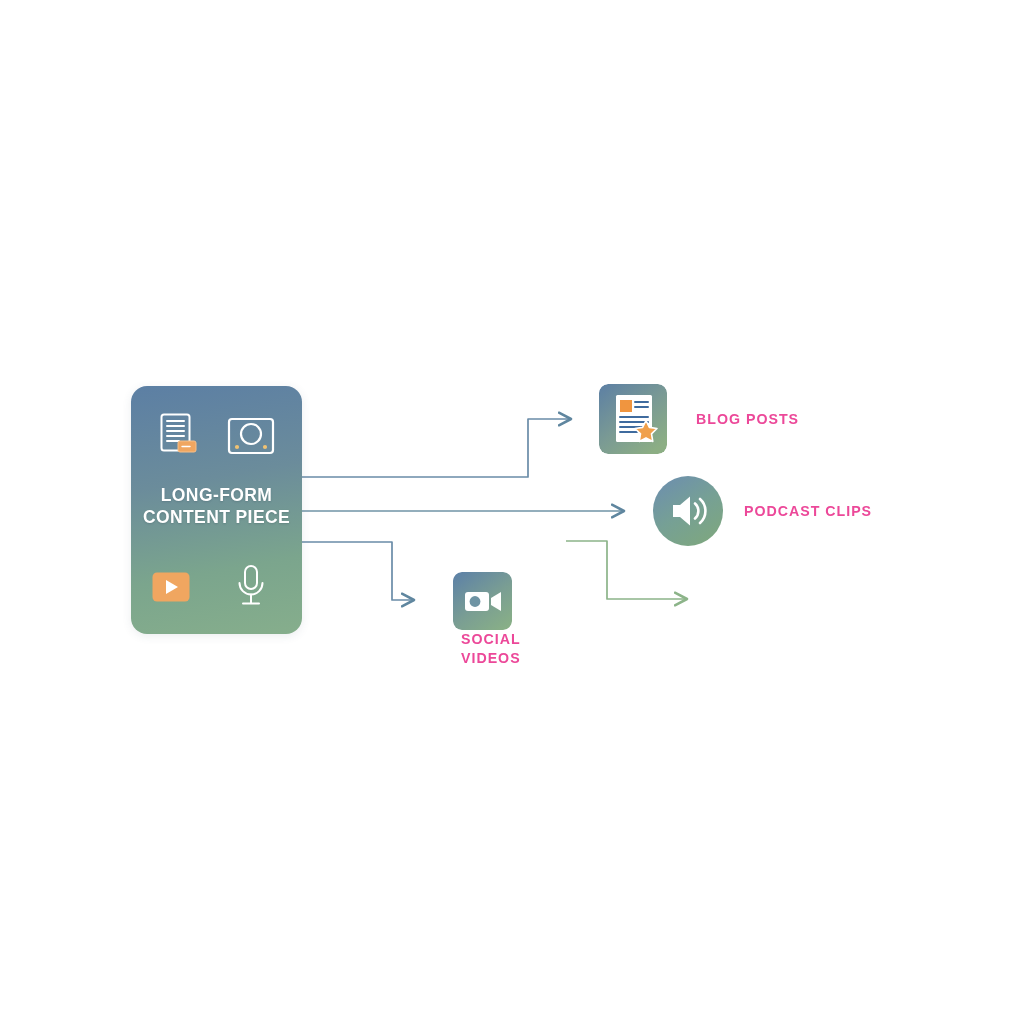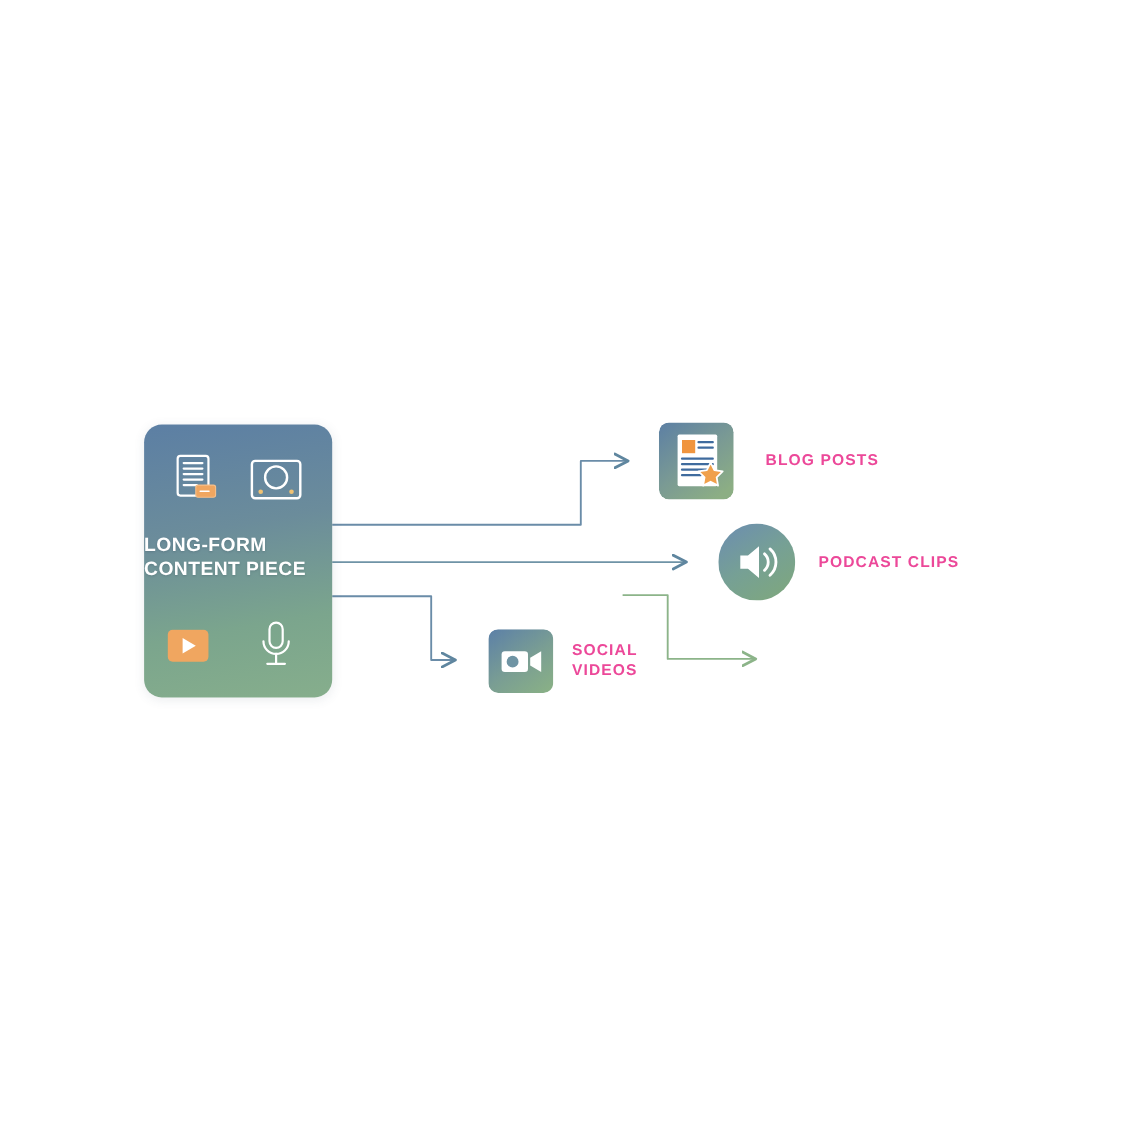--- a/index.html
+++ b/index.html
@@ -64,21 +64,21 @@
     position: absolute;
     left: 103px;
     top: 0px;
   }
 
   .card-title {
     position: absolute;
     top: 98px;
     left: 0;
     width: 100%;
-    text-align: left;
+    text-align: center;
     color: #ffffff;
     font-size: 17.5px;
     font-weight: bold;
     line-height: 22px;
     letter-spacing: 0.4px;
     text-shadow: 0 1px 2px rgba(40, 60, 75, 0.22);
   }
 
   
   .node {
@@ -98,21 +98,21 @@
     line-height: 19px;
     white-space: pre-line;
   }
 
   #node-blog       { left: 599px; top: 384px; }
   #node-blog .node-label      { margin-left: 29px; }
 
   #node-podcast    { left: 653px; top: 476px; }
   #node-podcast .node-label   { margin-left: 21px; text-align: center; }
 
-  #node-social     { left: 444px; top: 572px; }
+  #node-social     { left: 444px; top: 572px; flex-direction: column; }
   #node-social .node-label    { margin-left: 17px; }
 
   #node-webinar    { left: 712px; top: 566px; }
   #node-webinar .node-label   { margin-left: 20px; }
 
   .square-badge { border-radius: 9px; display:block; }
 </style>
 </head>
 <body>
 

